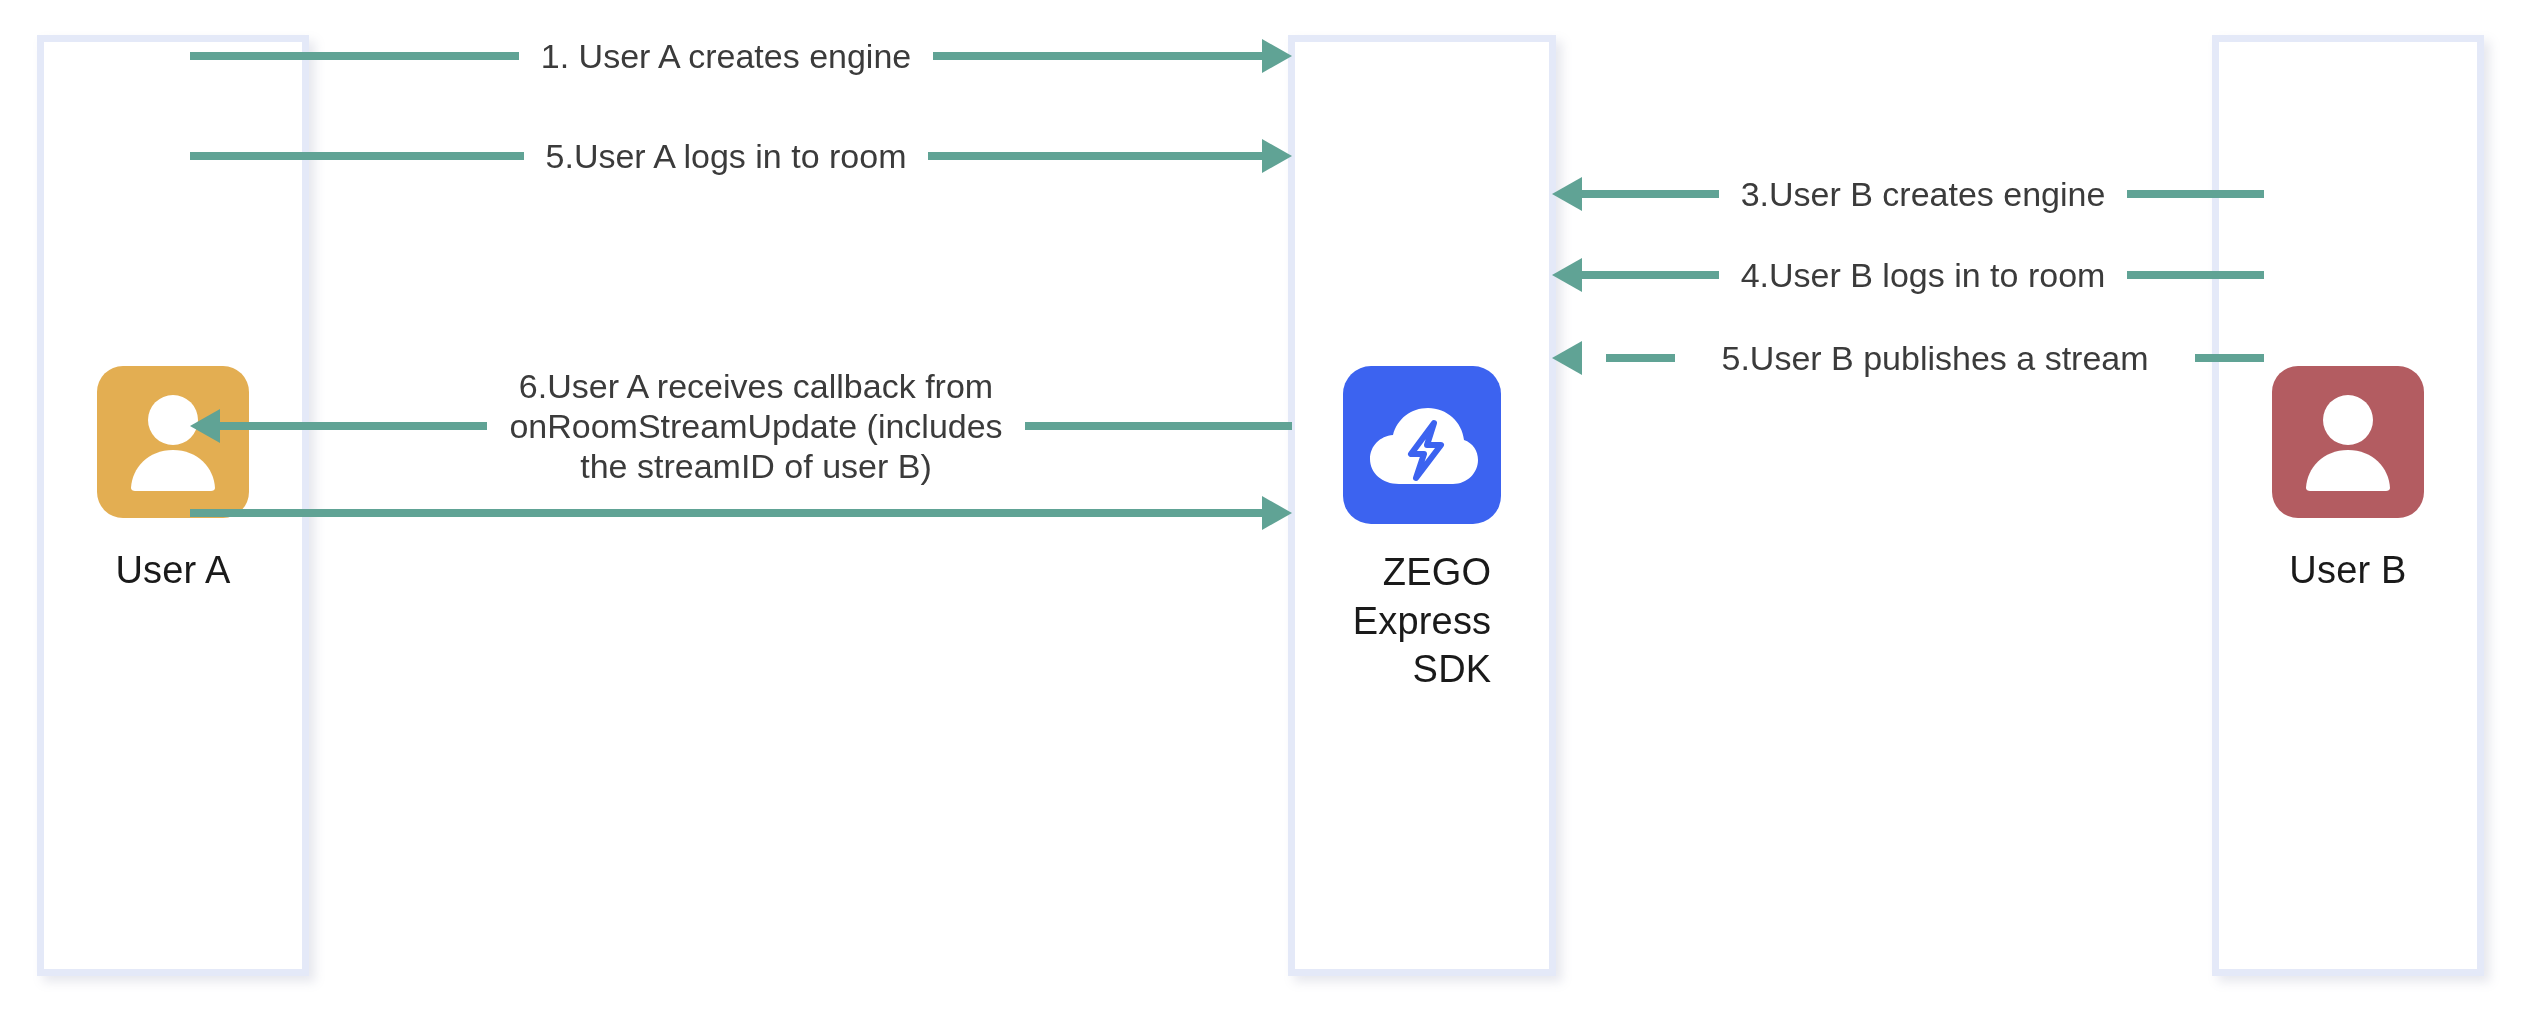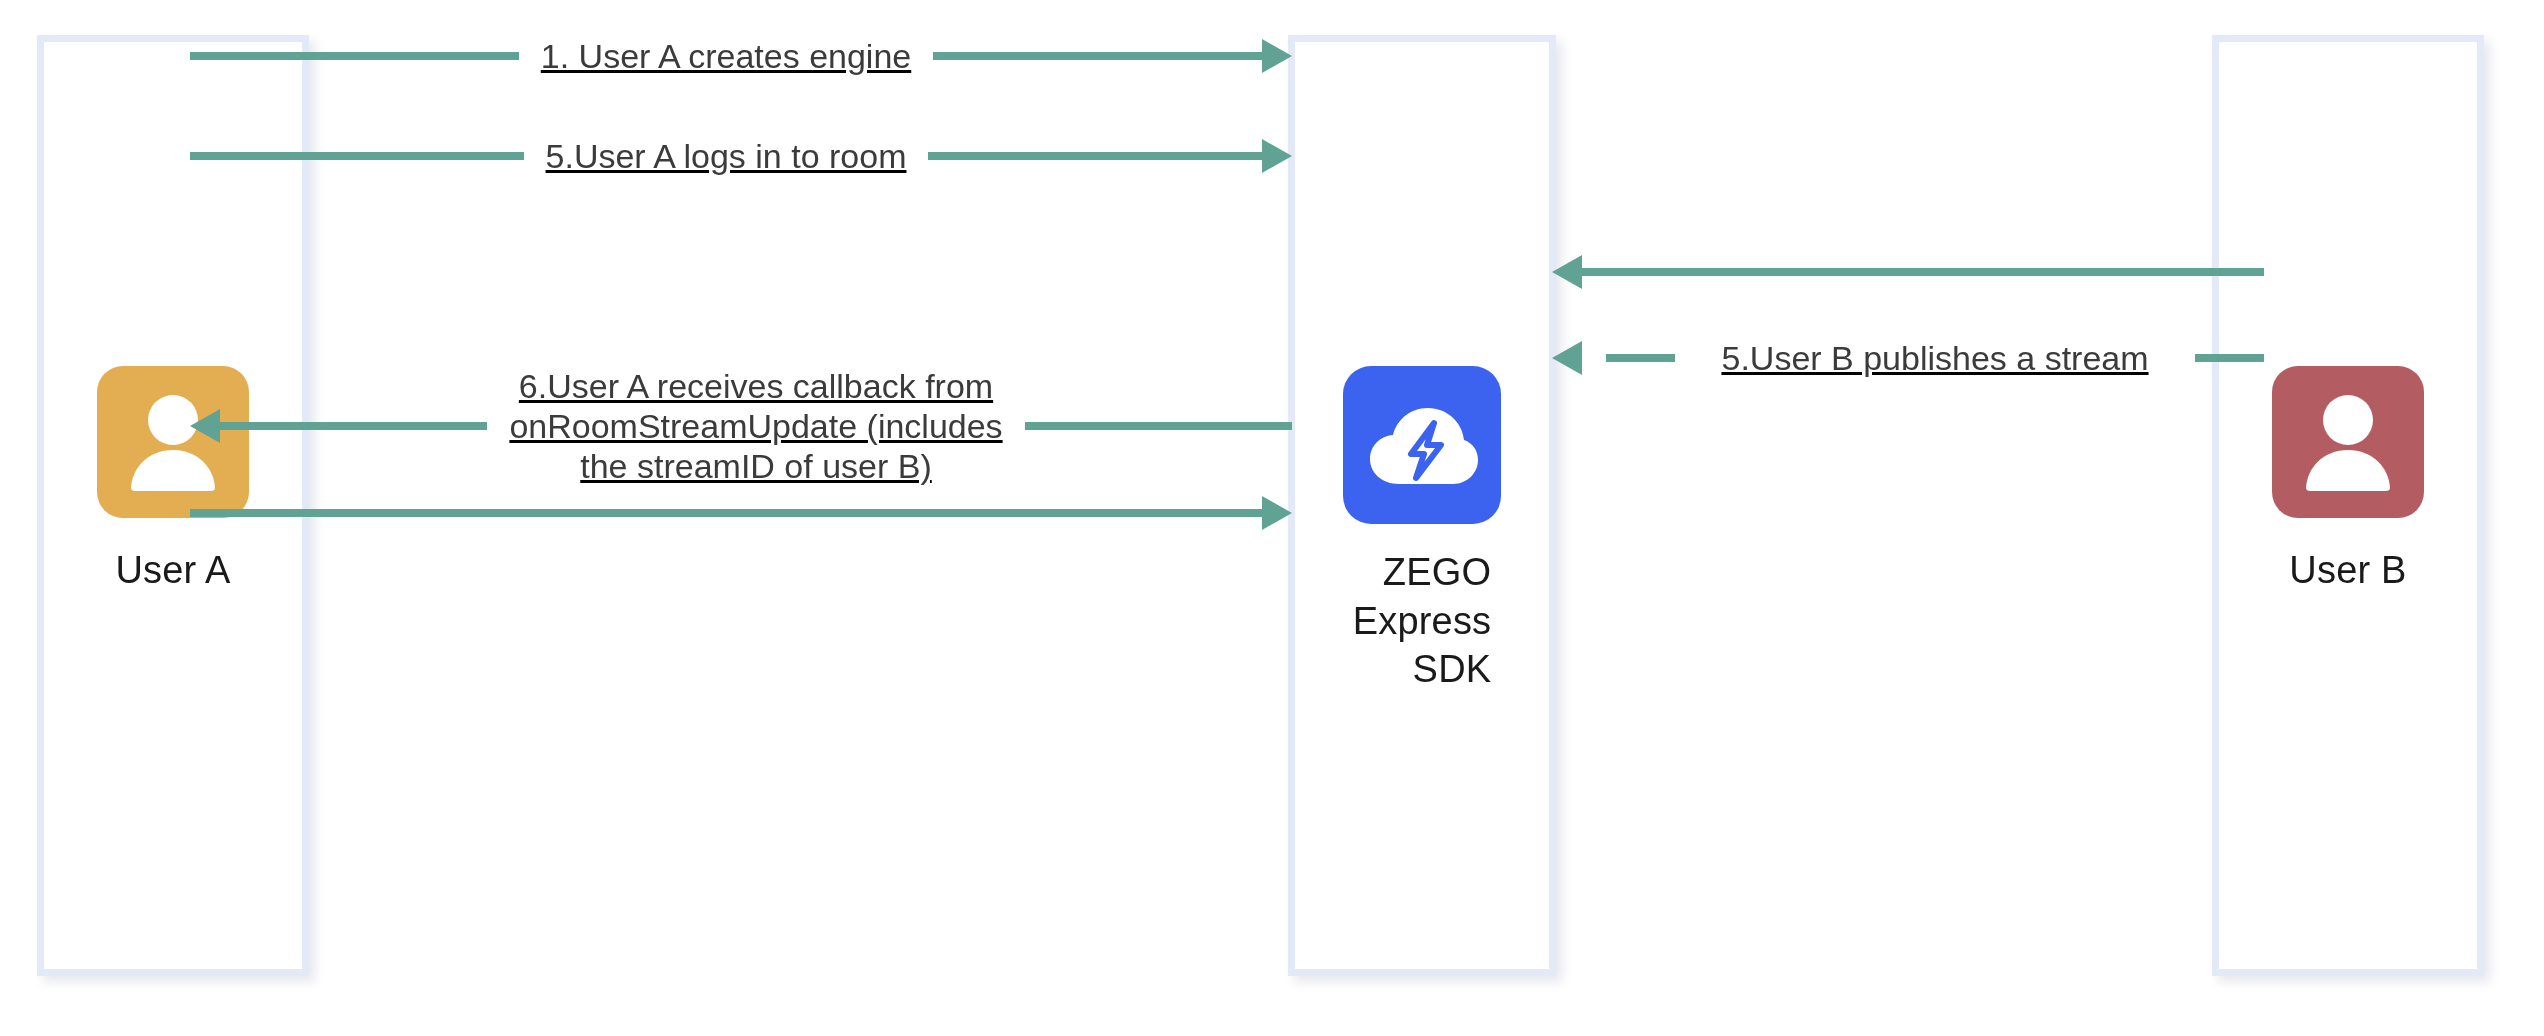--- a/index.html
+++ b/index.html
@@ -75,21 +75,20 @@
     letter-spacing: 0.2px;
     white-space: pre-line;
   }
   .actor-name.multiline { margin-top: 24px; }
 
   
   .msg {
     position: absolute;
     display: flex;
     align-items: center;
-    text-decoration: underline;
   }
   .msg-label {
     font-size: 34px;
     line-height: 1.18;
     color: #3b3b3b;
     text-align: center;
     white-space: pre-line;
     padding: 0 22px;
     flex: 0 0 auto;
   }
@@ -168,24 +167,31 @@
     <div class="head right"></div>
   </div>
 
   <div id="msg-2" class="msg">
     <div class="seg"></div>
     <div class="msg-label">5.User A logs in to room</div>
     <div class="seg"></div>
     <div class="head right"></div>
   </div>
 
+  <div id="msg-3" class="msg">
+    <div class="head left"></div>
+    <div class="seg"></div>
+    <div class="msg-label">3.User B creates engine</div>
+    <div class="seg"></div>
+  </div>
 
   <div id="msg-4" class="msg">
     <div class="head left"></div>
     <div class="seg"></div>
+    <div class="msg-label">4.User B logs in to room</div>
     <div class="seg"></div>
   </div>
 
   <div id="msg-5" class="msg">
     <div class="head left"></div>
     <div class="seg"></div>
     <div class="msg-label">5.User B publishes a stream</div>
     <div class="seg"></div>
   </div>
 

